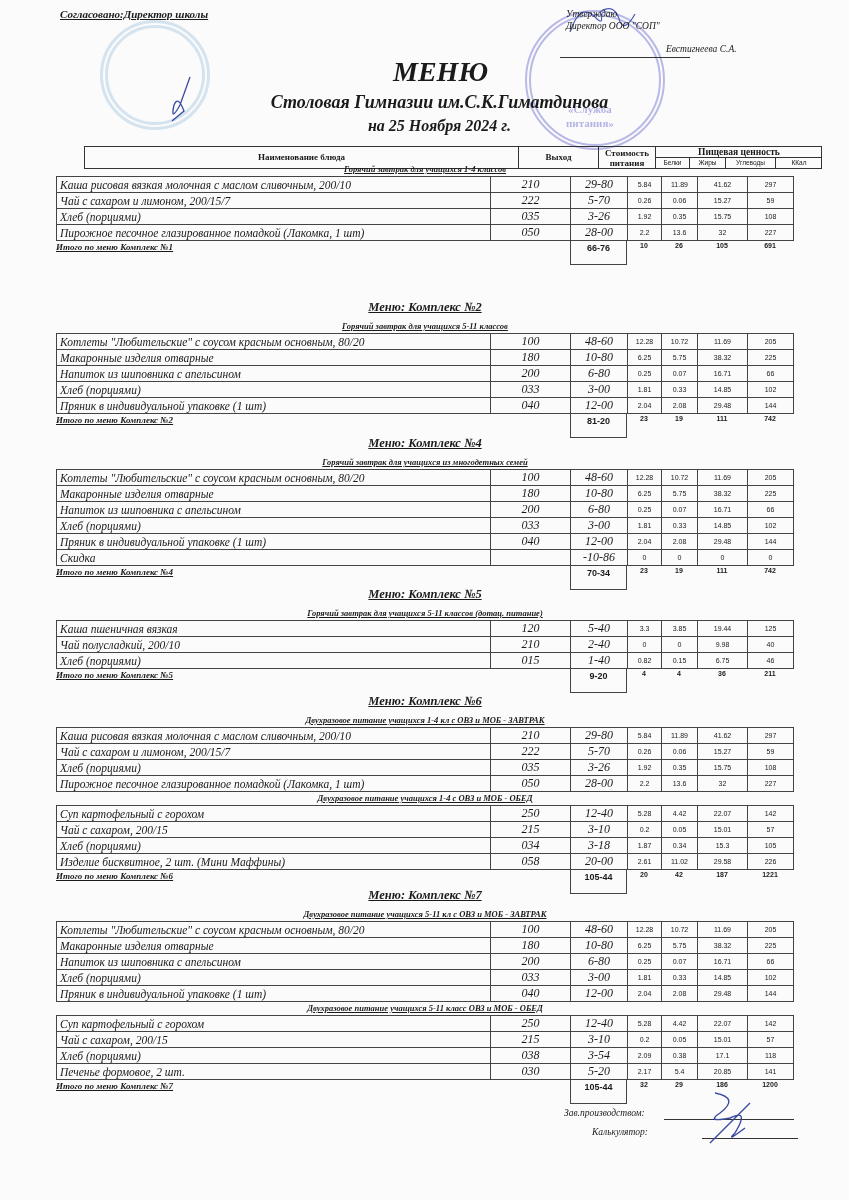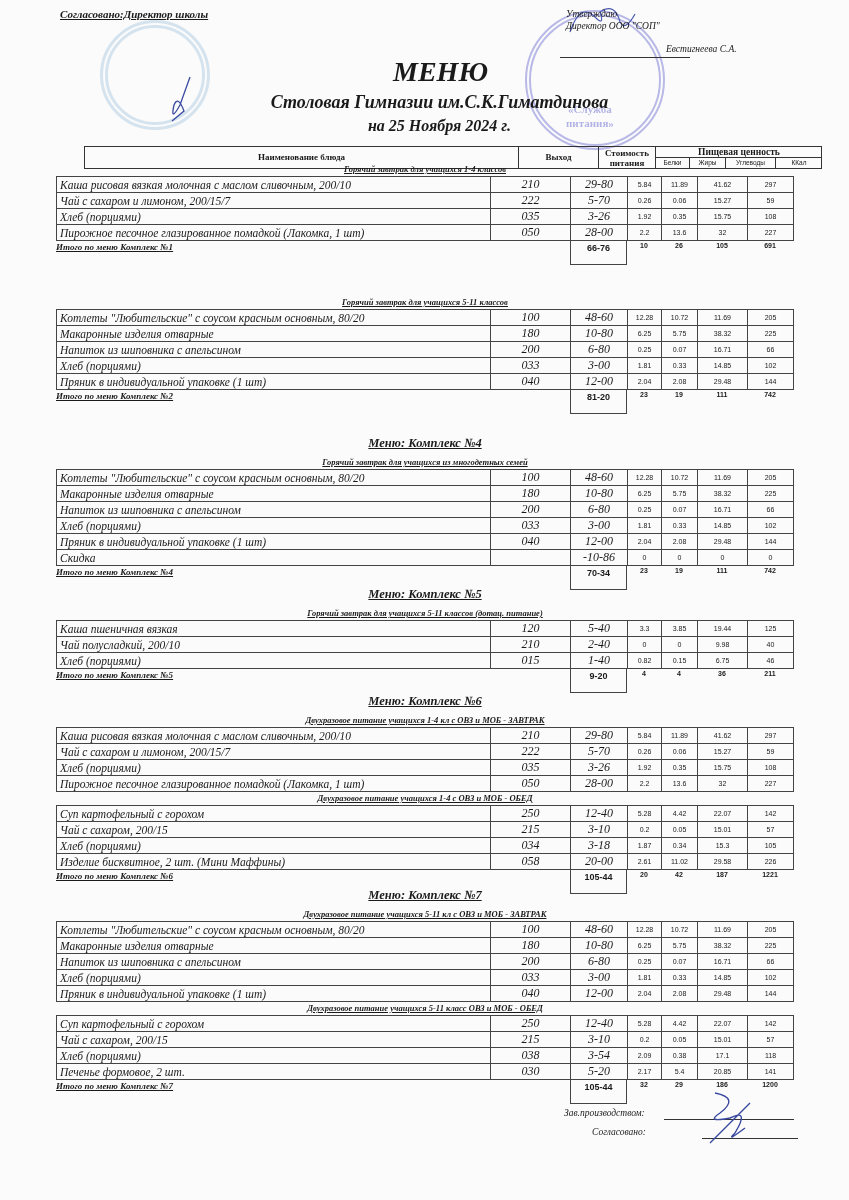--- a/index.html
+++ b/index.html
@@ -143,20 +143,21 @@
       <div class="total">
       <span class="lbl">Итого по меню Комплекс №1</span>
       <div class="cost-box">66-76</div>
       <span class="tv" style="left:571px;width:34px">10</span>
       <span class="tv" style="left:605px;width:36px">26</span>
       <span class="tv" style="left:641px;width:50px">105</span>
       <span class="tv" style="left:691px;width:46px">691</span>
     </div>
     </div>
     <div class="section" style="top: 296px;">
+      <div class="sec-title" style="padding-top:4px;height:24px">Меню: Комплекс №2</div>
       <div class="sub-title">Горячий завтрак для учащихся 5-11 классов</div>
       <table class="rows">
         <tbody>
           <tr>
           <td class="dish">Котлеты  "Любительские" с соусом красным основным, 80/20</td>
           <td class="yield">100</td>
           <td class="cost">48-60</td>
           <td class="n n1">12.28</td>
           <td class="n n2">10.72</td>
           <td class="n n3">11.69</td>
@@ -517,18 +518,18 @@
       <span class="tv" style="left:691px;width:46px">1200</span>
     </div>
     </div>
   </div>
 
 <div class="footer" style="left:564px;top:1108px">
   <span>Зав.производством:</span>
   <div class="ln" style="left:100px;top:11px;width:130px"></div>
 </div>
 <div class="footer" style="left:592px;top:1127px">
-  <span>Согласовано:</span>
+  <span>Калькулятор:</span>
   <div class="ln" style="left:110px;top:11px;width:96px"></div>
 </div>
 <svg class="sig" style="left:700px;top:1088px" width="60" height="60">
   <path d="M15 5 Q40 10 20 25 Q5 35 30 30 Q50 20 35 45 Q25 55 45 40 M10 55 L50 15" stroke="#3a4aa0" stroke-width="1.4" fill="none"></path>
 </svg>
 
 </body></html>

